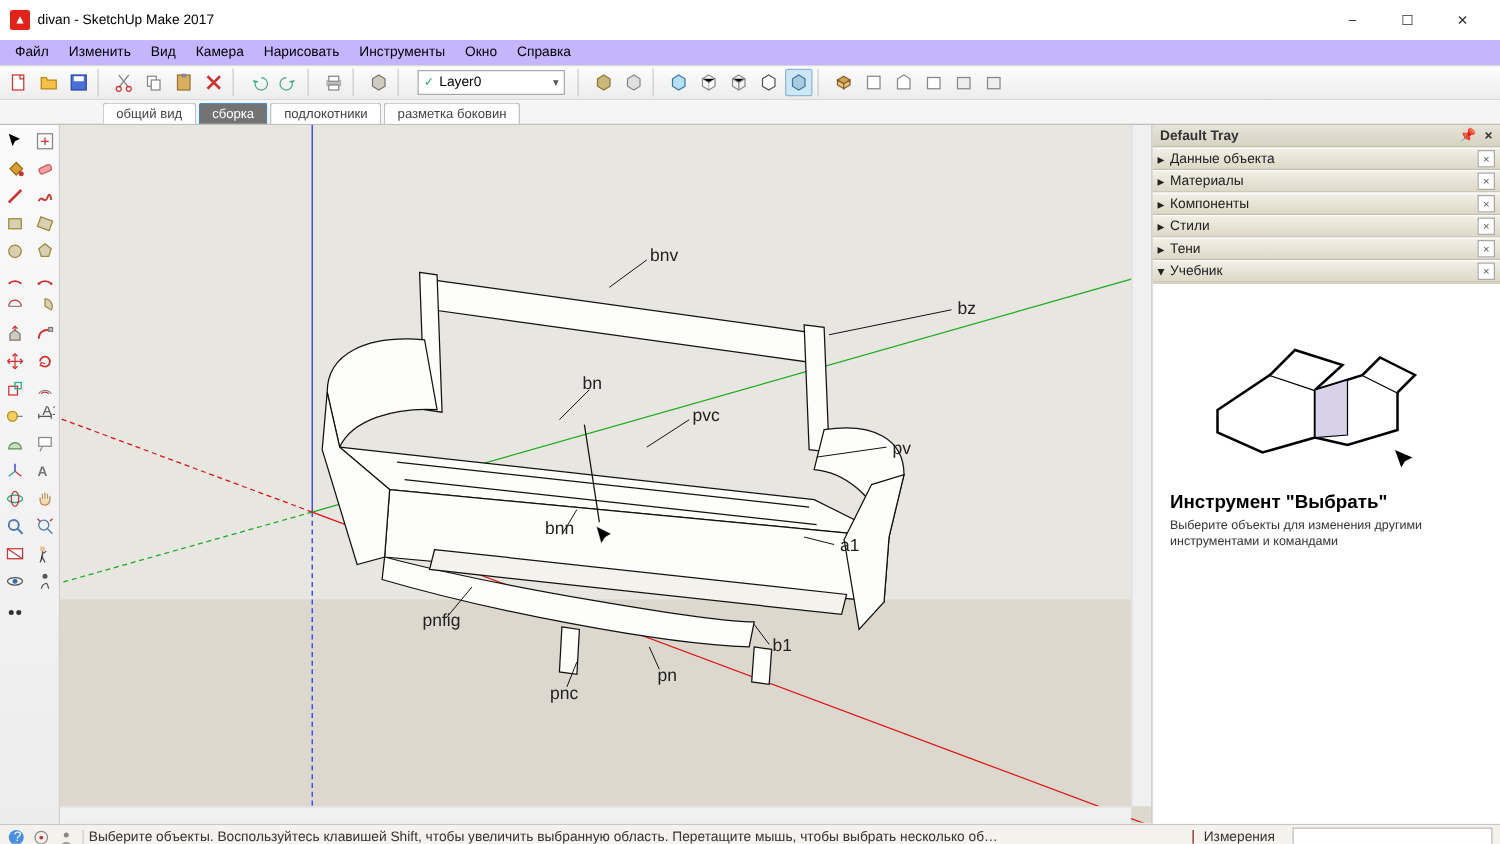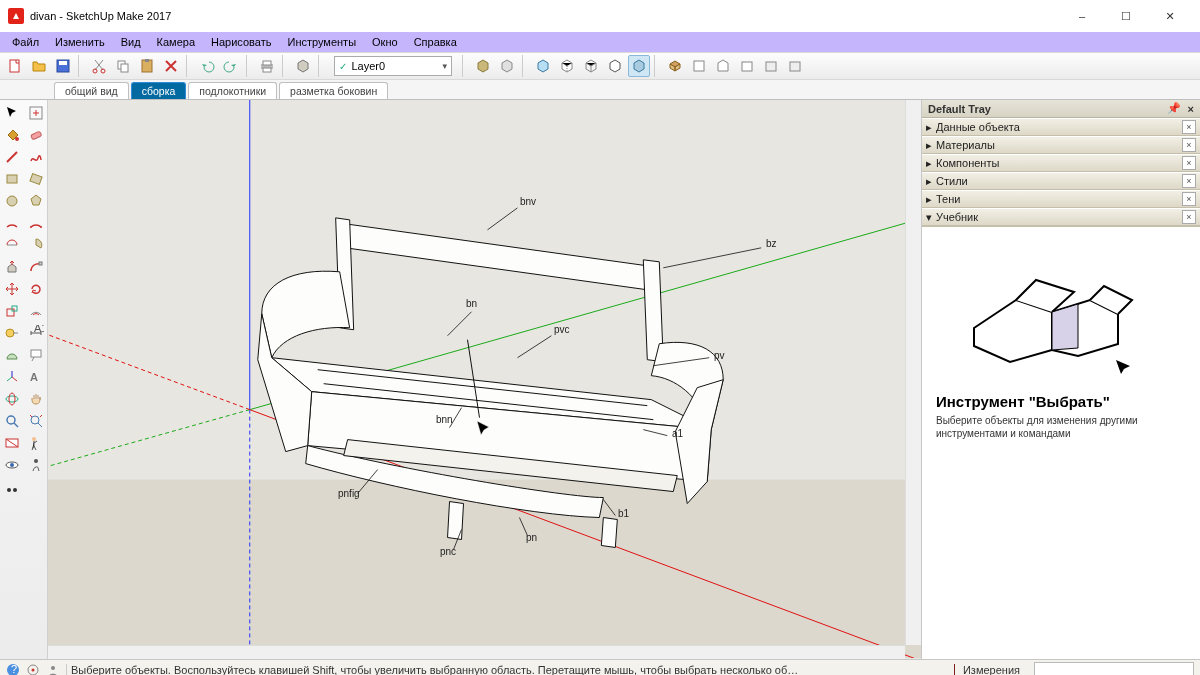--- a/index.html
+++ b/index.html
@@ -12,30 +12,30 @@
 .titlebar .winbtn { width: 44px; height: 28px; display: flex; align-items: center; justify-content: center; color: #333; }
 .menubar { height: 20px; display: flex; align-items: center; padding: 0 4px; background: #c4b5fd; }
 .menubar .menu-item { padding: 2px 8px; }
 .toolbar-row { height: 28px; display: flex; align-items: center; padding: 0 4px; border-top: 1px solid #d9d9d9; border-bottom: 1px solid #d9d9d9; background: linear-gradient(#fdfdfd, #ececec); gap: 2px; }
 .tb-btn { width: 22px; height: 22px; display: flex; align-items: center; justify-content: center; border: 1px solid transparent; border-radius: 2px; }
 .tb-btn svg { width: 16px; height: 16px; }
 .tb-sep { width: 6px; height: 22px; border-left: 1px solid #ccc; margin: 0 2px; }
 .layer-select { display: flex; align-items: center; height: 20px; border: 1px solid #aaa; background: #fff; padding: 0 4px; width: 118px; margin: 0 6px; }
 .layer-select .chk { color: #2a7; margin-right: 4px; font-size: 10px; }
 .layer-select .dd { margin-left: auto; font-size: 9px; color: #555; }
-.scene-tabs { height: 20px; display: flex; align-items: flex-end; padding-left: 54px; background: #f5f5f5; border-bottom: 1px solid #bfbfbf; }
+.scene-tabs { height: 20px; display: flex; align-items: flex-end; padding-left: 82px; background: #f5f5f5; border-bottom: 1px solid #bfbfbf; }
 .scene-tab { padding: 2px 10px; border: 1px solid #bfbfbf; border-bottom: none; background: #fff; margin-right: 2px; border-radius: 3px 3px 0 0; font-size: 10.5px; color: #444; }
-.scene-tab.active { background: #0369a1; color: #fff; border-color: #2e8bd8; }
+.scene-tab.active { background: #737373; color: #fff; border-color: #2e8bd8; }
 .body-area { display: flex; height: 559px; }
 .left-toolbar { width: 48px; background: linear-gradient(#fafafa,#ececec); border-right: 1px solid #d0d0d0; display: grid; grid-template-columns: 24px 24px; grid-auto-rows: 22px; padding-top: 2px; }
 .left-toolbar .lt { display: flex; align-items: center; justify-content: center; }
 .left-toolbar .lt svg { width: 16px; height: 16px; }
 .viewport { flex: 1; position: relative; background: #e8e6e0; border-right: 1px solid #c7c7c7; overflow: hidden; }
 .viewport svg.axes { position: absolute; inset: 0; }
-.label { position: absolute; font-size: 10px; color: #222; text-align: center; }
+.label { position: absolute; font-size: 14px; color: #222; text-align: center; }
 .tray { width: 278px; background: #eceae4; display: flex; flex-direction: column; }
 .tray-title { height: 18px; background: linear-gradient(#e6e3d8,#d7d3c4); border-bottom: 1px solid #b9b49f; padding: 0 6px; display: flex; align-items: center; font-weight: bold; color: #333; }
 .tray-title .pin { margin-left: auto; }
 .panel-head { height: 18px; background: linear-gradient(#f2efe5,#ddd8c7); border-top: 1px solid #fff; border-bottom: 1px solid #c4bfab; display: flex; align-items: center; padding: 0 4px; color: #222; }
 .panel-head .tri { width: 10px; display: inline-block; }
 .panel-head .x { margin-left: auto; width: 14px; height: 14px; border: 1px solid #aaa; background: #fff; font-size: 9px; line-height: 12px; text-align: center; color: #555; }
 .instructor-body { flex: 1; background: #fff; border-top: 1px solid #c4bfab; padding: 10px 14px; display: flex; flex-direction: column; }
 .instructor-body .draw { height: 150px; display: flex; align-items: center; justify-content: center; }
 .instructor-body h3 { font-size: 15px; font-weight: bold; margin-top: 6px; }
 .instructor-body p { font-size: 10px; color: #333; margin-top: 4px; line-height: 1.3; }

